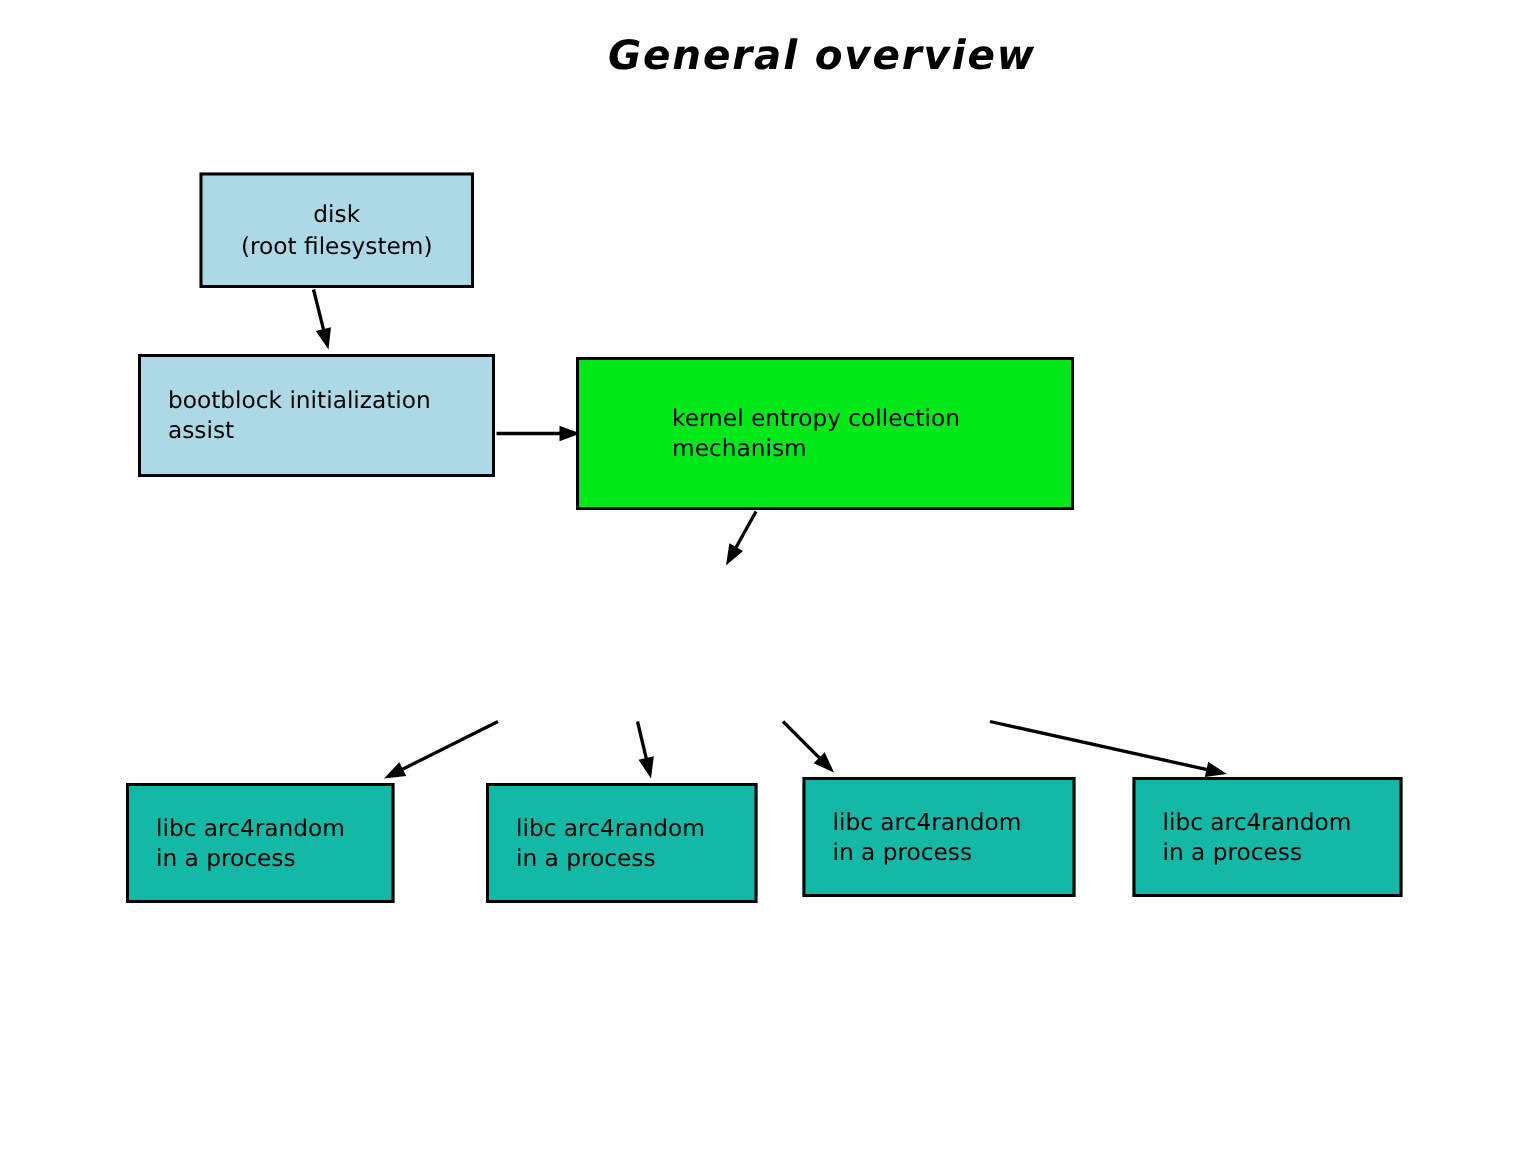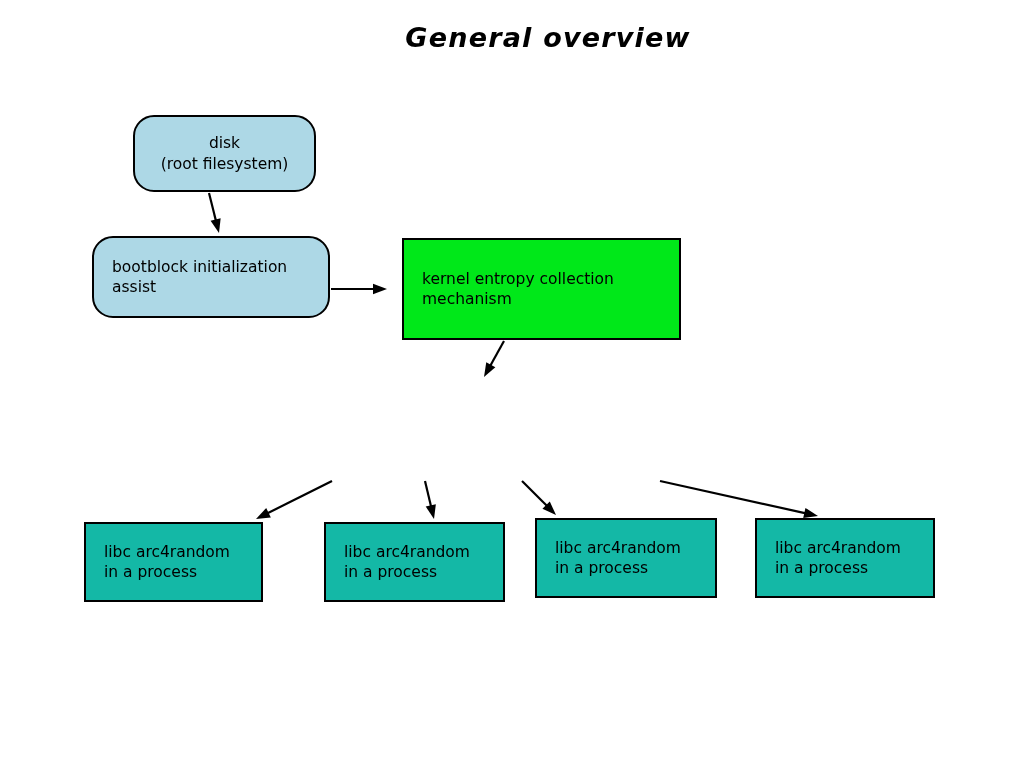--- a/index.html
+++ b/index.html
@@ -68,21 +68,21 @@
     text-align: center;
   }
   .node.left-text {
     align-items: flex-start;
     text-align: left;
   }
   .node.left-text .node-label {
     padding-left: 18px;
   }
 
-  .blue   { background: #add8e6; border-radius: 21px; }
+  .blue   { background: #add8e6; }
   .green  { background: #00e819; }
   .orange { background: #14b8a6; }
 </style>
 </head>
 <body>
 
 <div id="canvas">
 
   <div class="title">General overview</div>
 
@@ -106,21 +106,21 @@
   <div class="node blue center-text" style="left:133px; top:115px; width:183px; height:77px;">
     <span class="node-label">disk
 (root filesystem)</span>
   </div>
 
   <div class="node blue left-text" style="left:92px; top:236px; width:238px; height:82px;">
     <span class="node-label">bootblock initialization
 assist</span>
   </div>
 
-  <div class="node green left-text" style="left:402px; top:238px; width:279px; height:102px;">
+  <div class="node green left-text" style="left:384px; top:238px; width:332px; height:102px;padding-left:44px;">
     <span class="node-label">kernel entropy collection
 mechanism</span>
   </div>
 
 
   <div class="node orange left-text" style="left:84px; top:522px; width:179px; height:80px;">
     <span class="node-label">libc arc4random
 in a process</span>
   </div>
 

